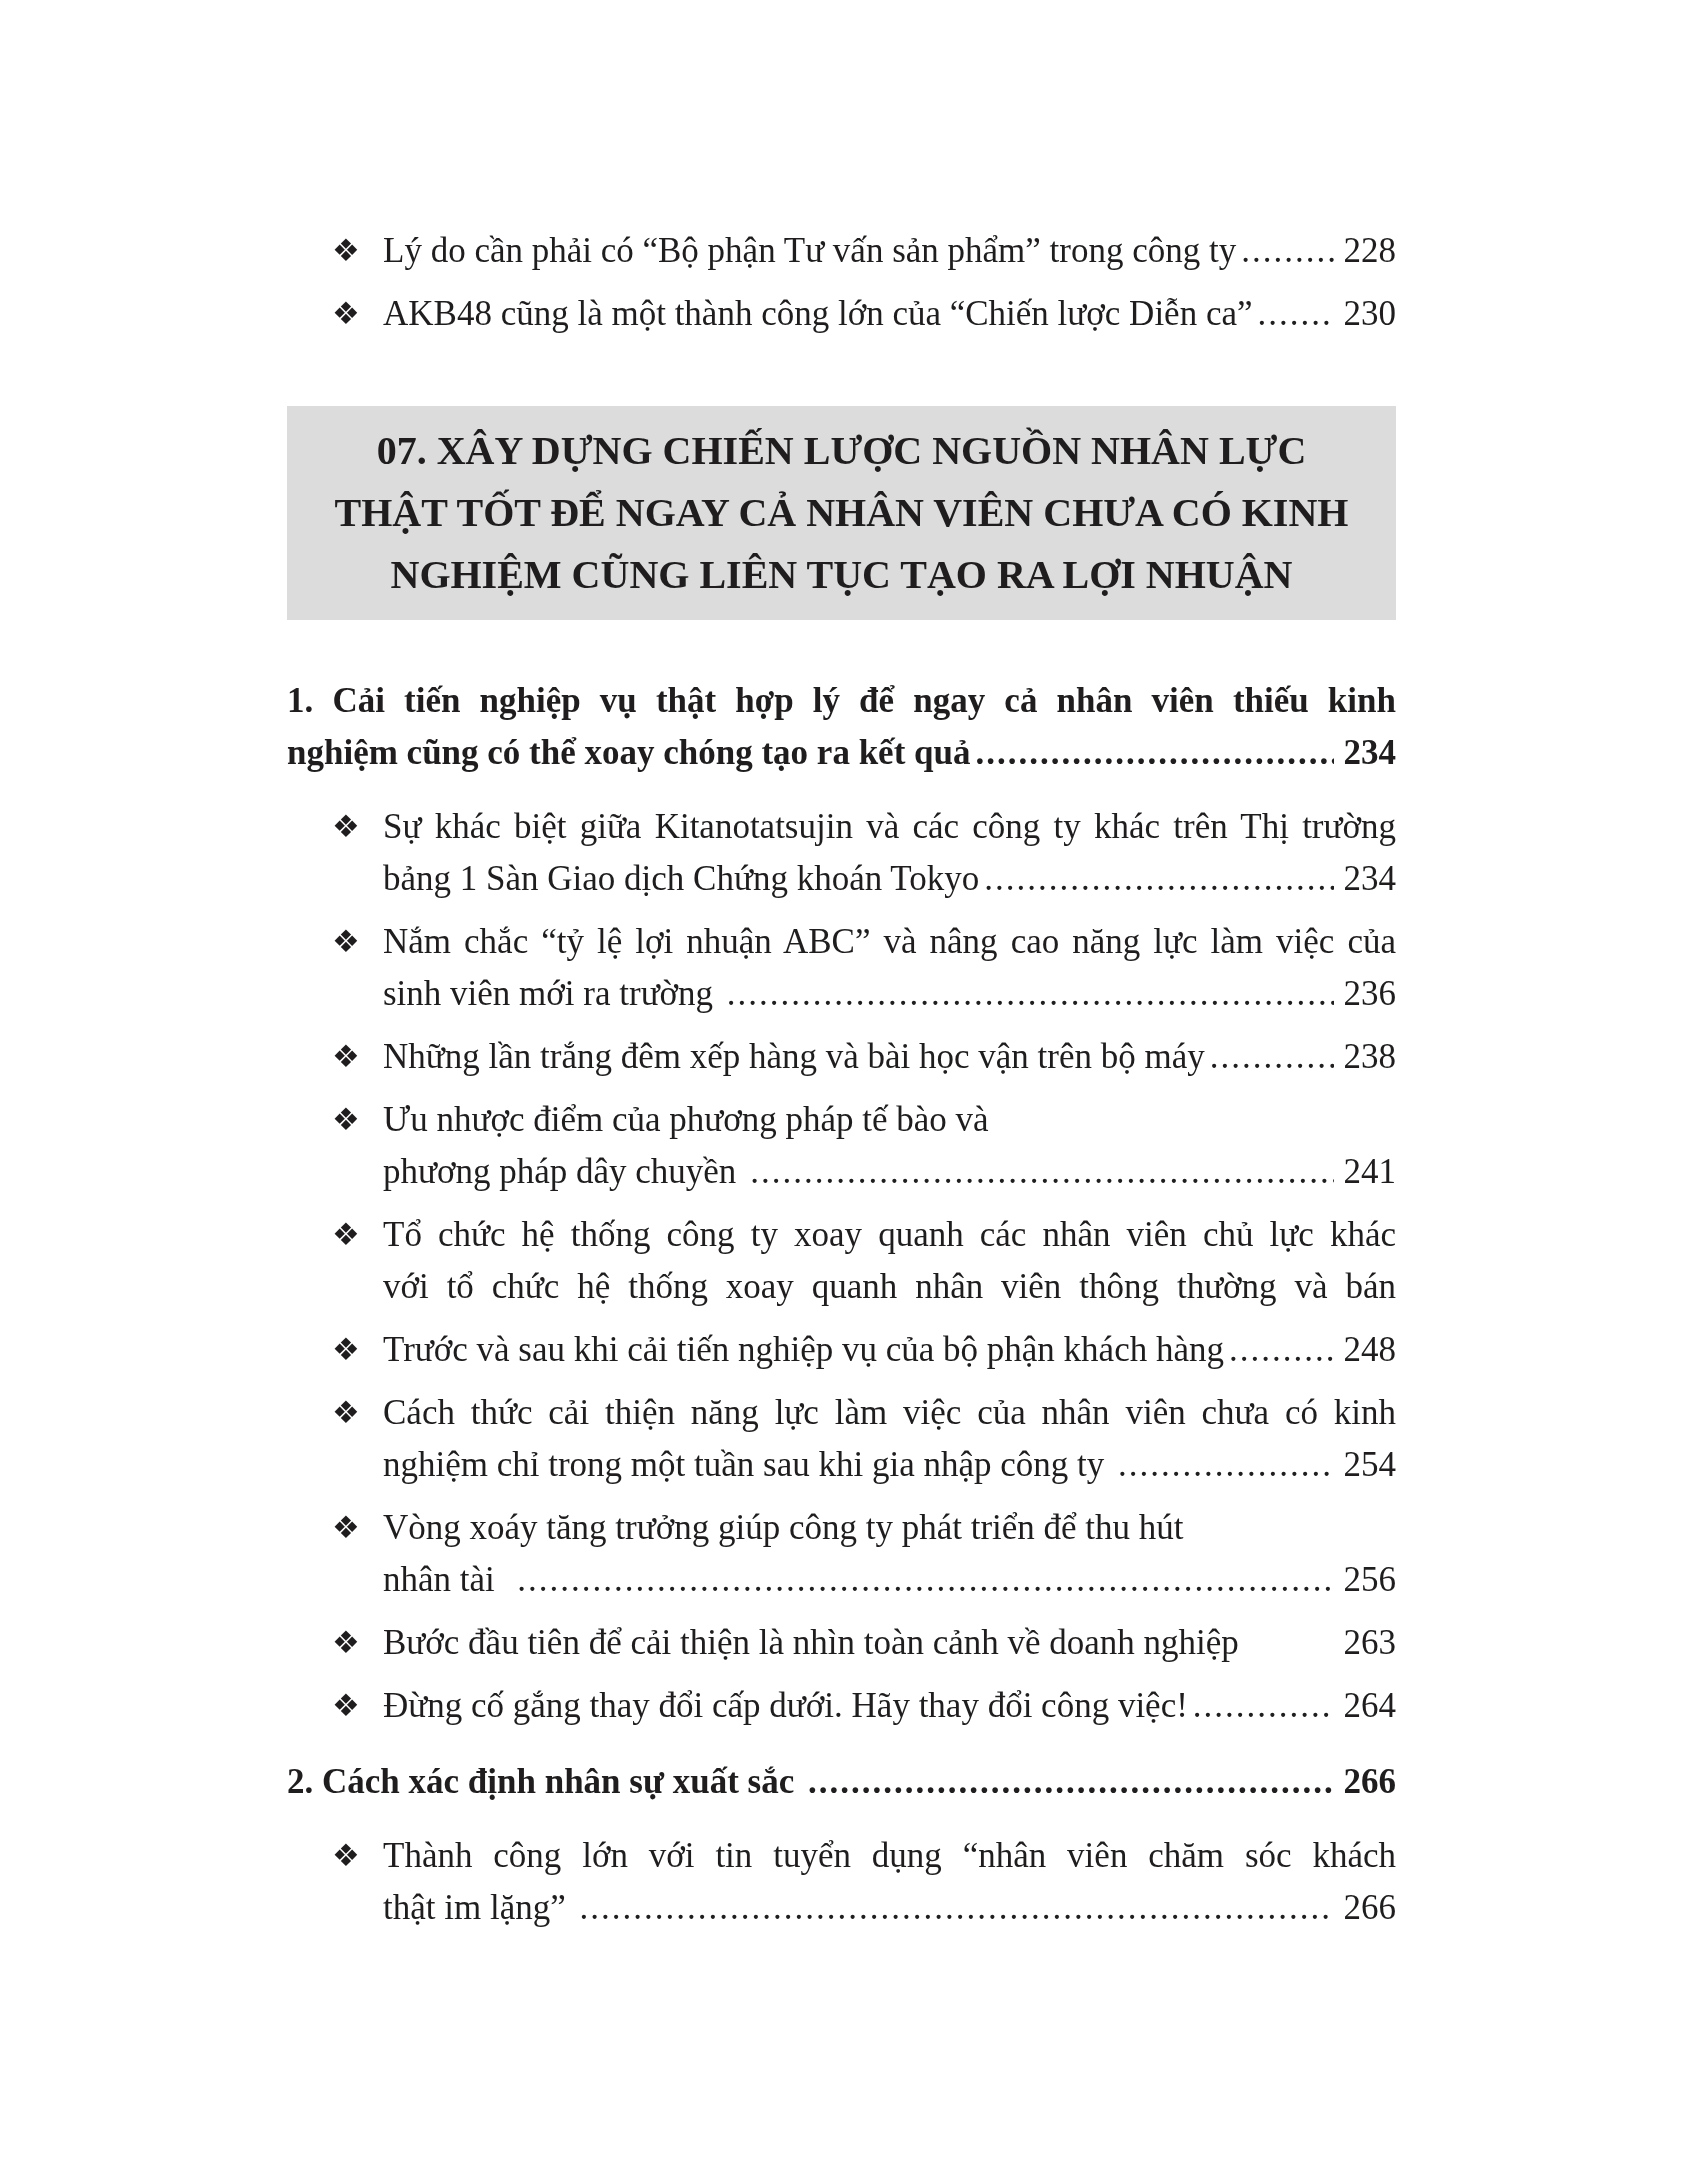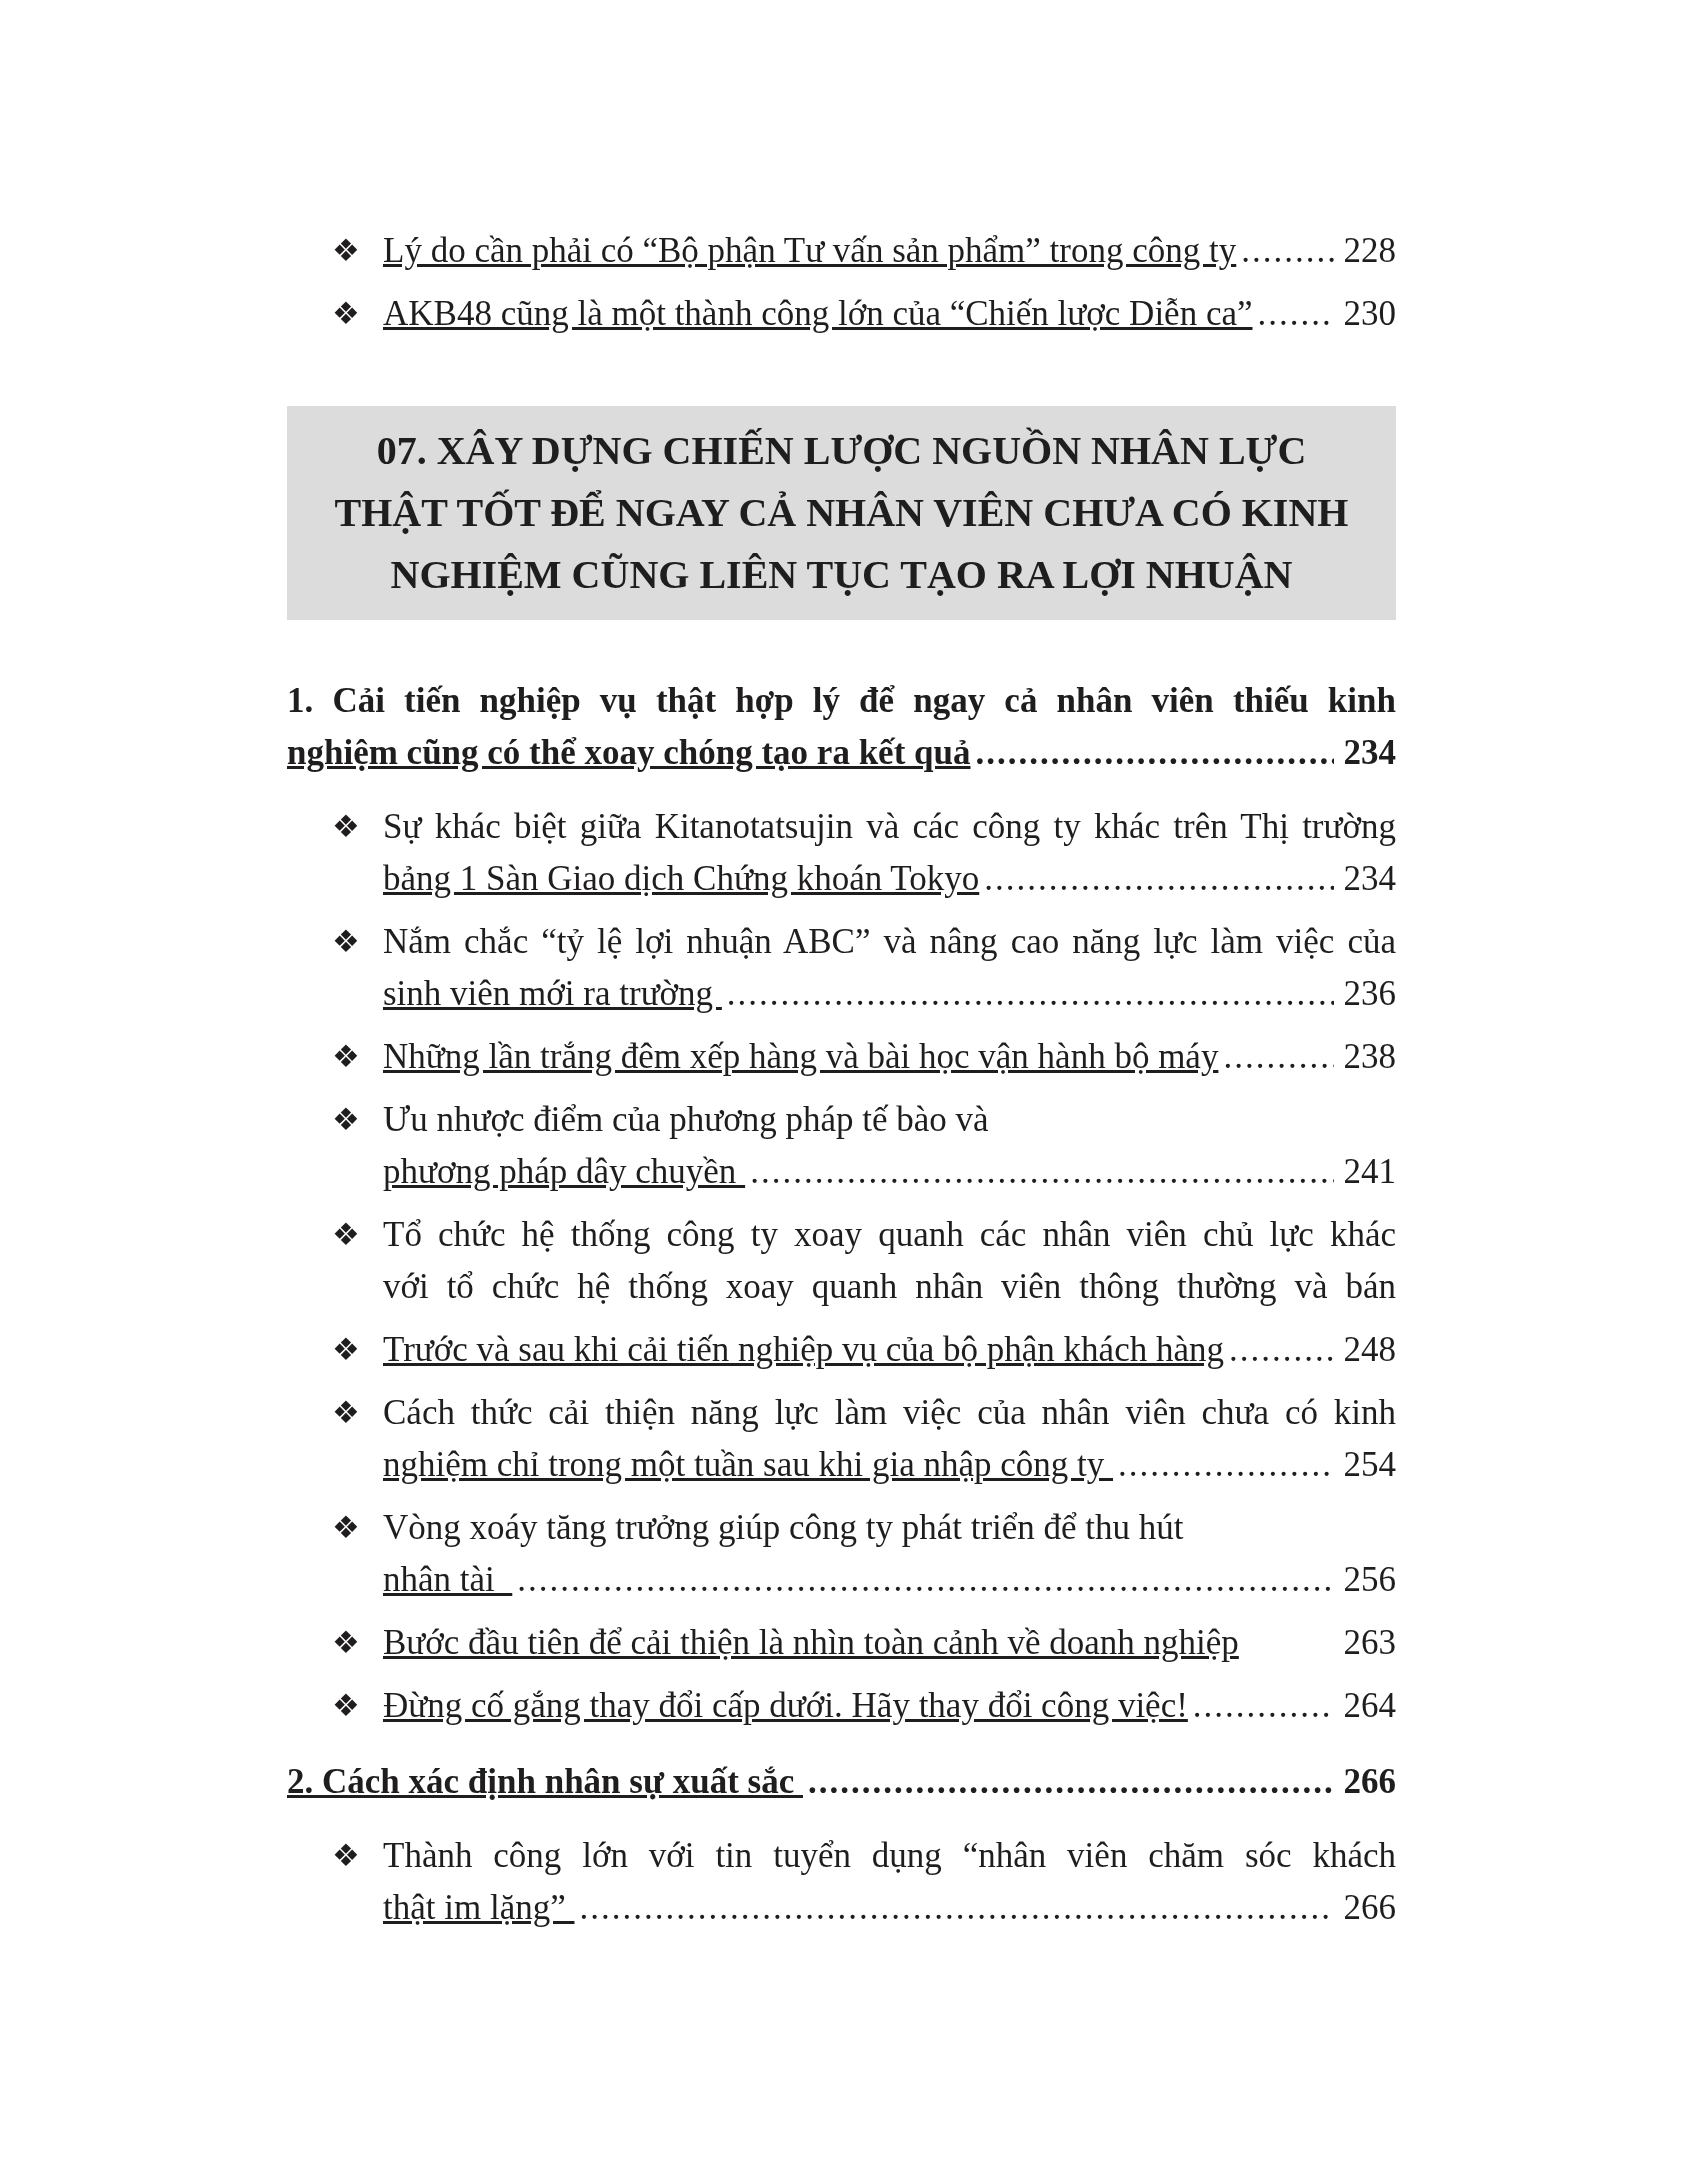--- a/index.html
+++ b/index.html
@@ -33,21 +33,21 @@
   .entry .line{ width:100%; }
   .entry .line.just{
     text-align:justify;
     text-align-last:justify;
   }
   .lastline{
     display:flex;
     align-items:baseline;
     width:100%;
   }
-  .lastline .ltext{ white-space:pre;text-decoration:underline; }
+  .lastline .ltext{ white-space:pre; }
   .dots{
     flex:1 1 auto;
     overflow:hidden;
     white-space:nowrap;
     margin-left:5px;
     min-width:0;
   }
   .dots::after{
     content:"......................................................................................................................................................";
     letter-spacing:2px;
@@ -123,21 +123,21 @@
         <div class="line just">Nắm chắc “tỷ lệ lợi nhuận ABC” và nâng cao năng lực làm việc của</div>
         <div class="lastline">
           <span class="ltext">sinh viên mới ra trường </span>
           <span class="dots"></span>
           <span class="pagenum">236</span>
         </div>
       </div>
       <div class="entry indent">
         <span class="bullet">❖</span>
         <div class="lastline">
-          <span class="ltext">Những lần trắng đêm xếp hàng và bài học vận hành bộ máy</span>
+          <span class="ltext">Những lần trắng đêm xếp hàng và bài học vận trên bộ máy</span>
           <span class="dots"></span>
           <span class="pagenum">238</span>
         </div>
       </div>
       <div class="entry indent">
         <span class="bullet">❖</span>
         <div class="line">Ưu nhược điểm của phương pháp tế bào và</div>
         <div class="lastline">
           <span class="ltext">phương pháp dây chuyền </span>
           <span class="dots"></span>

